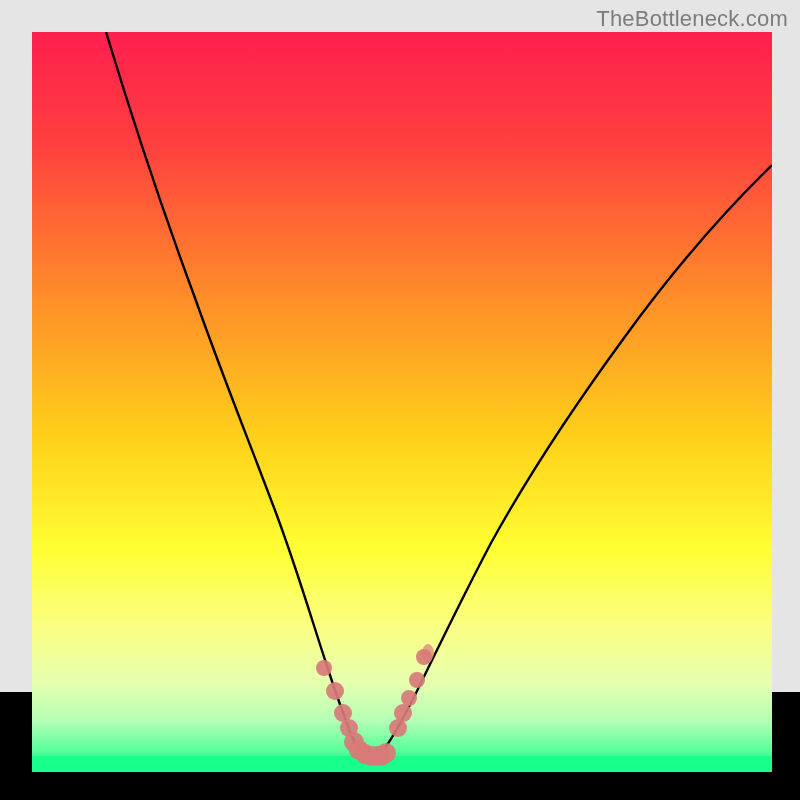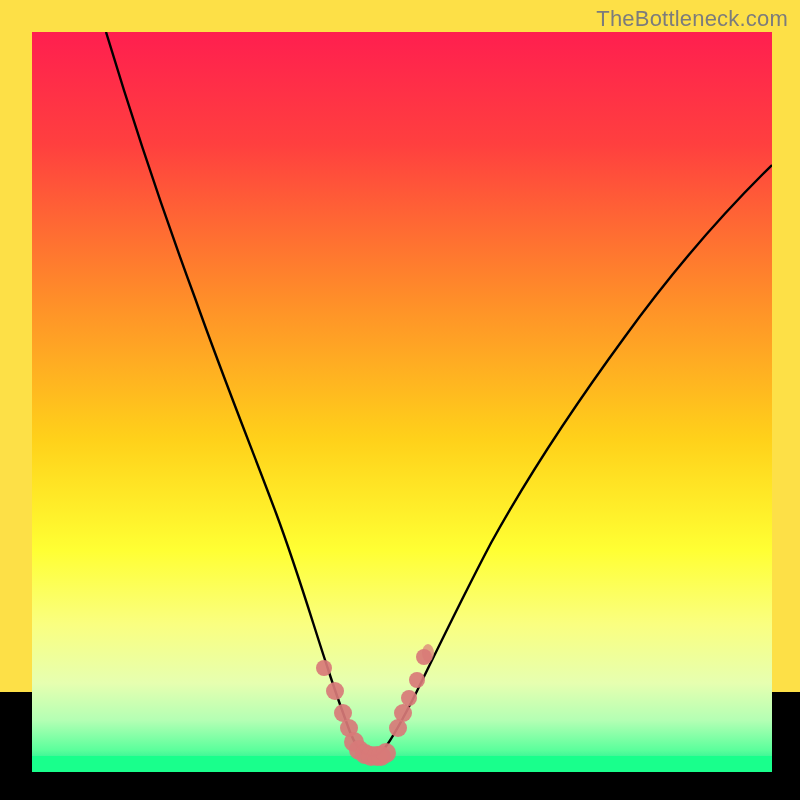--- a/index.html
+++ b/index.html
@@ -8,21 +8,21 @@
     width: 800px;
     height: 800px;
     overflow: hidden;
     background: #000;
     font-family: Arial, Helvetica, sans-serif;
   }
   .frame {
     position: absolute;
     left: 0; top: 0;
     width: 800px; height: 692px;
-    background: #fde047;
+    background: #e5e5e5;
   }
   .plot-area {
     position: absolute;
     left: 32px;
     top: 32px;
     width: 740px;
     height: 740px;
     overflow: hidden;
   }
   .watermark {

